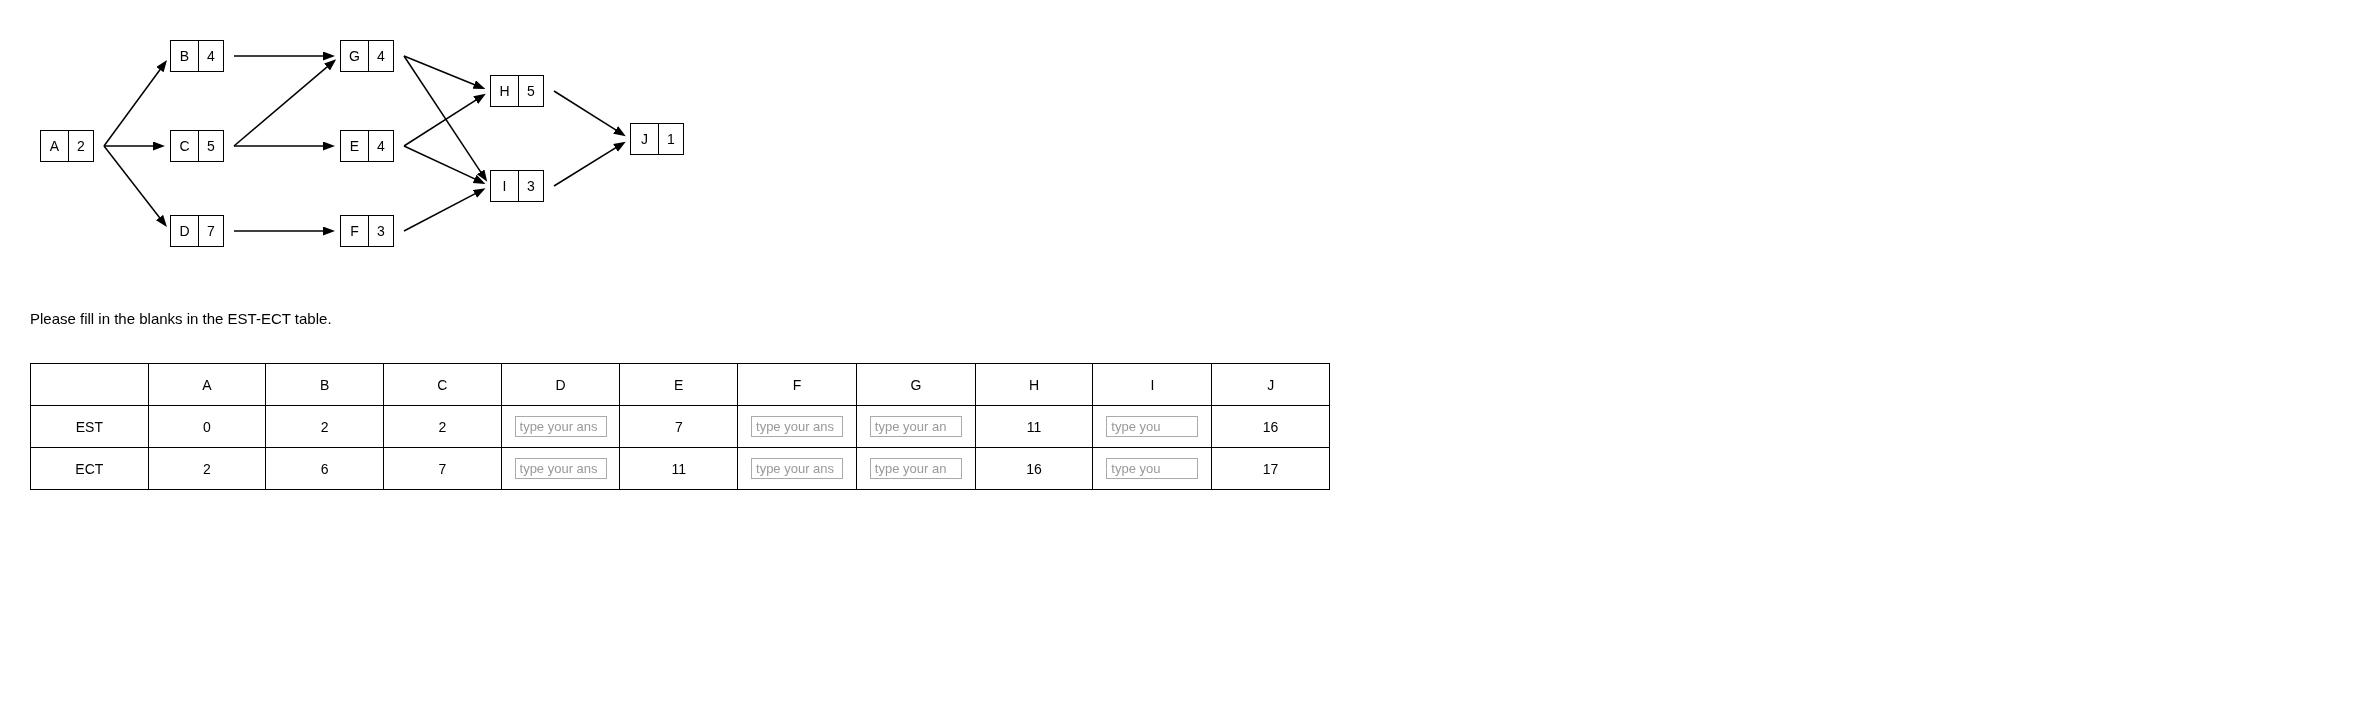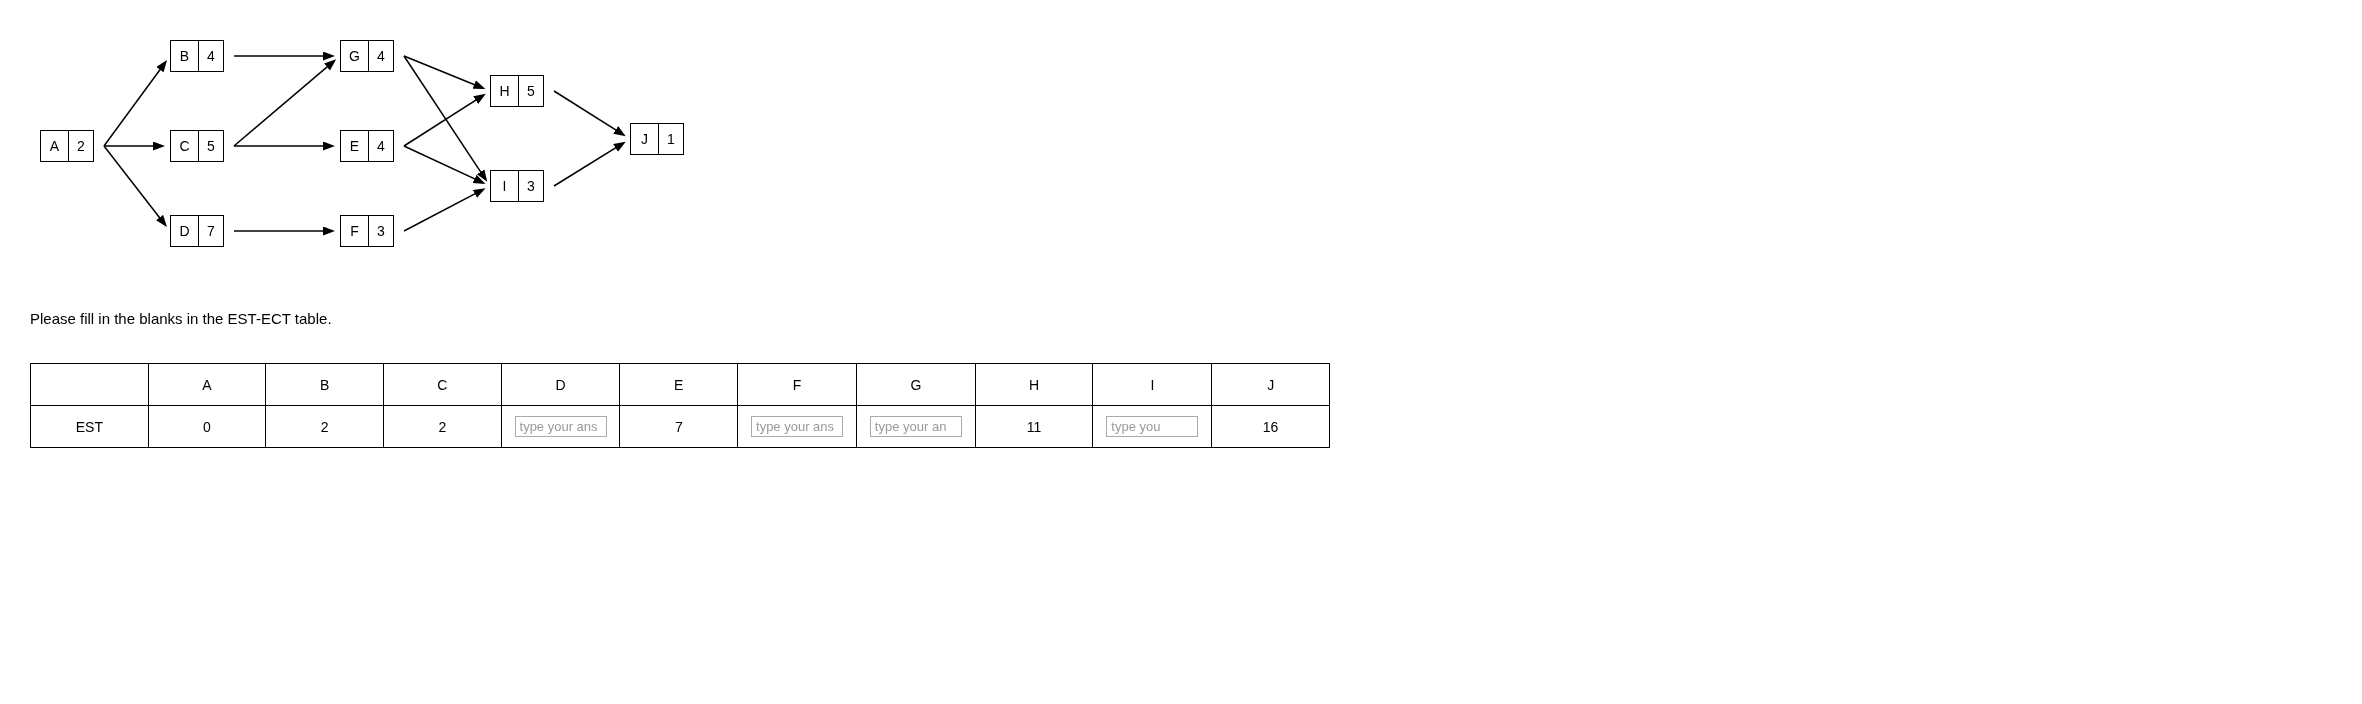--- a/index.html
+++ b/index.html
@@ -197,14 +197,27 @@
         <td>2</td>
         <td>2</td>
         <td><input type="text" placeholder="type your ans" style=""></td>
         <td>7</td>
         <td><input type="text" placeholder="type your ans" style=""></td>
         <td><input type="text" placeholder="type your an" style=""></td>
         <td>11</td>
         <td><input type="text" placeholder="type you" style=""></td>
         <td>16</td>
       </tr>
+      <tr>
+        <td class="row-label">ECT</td>
+        <td>2</td>
+        <td>6</td>
+        <td>7</td>
+        <td><input type="text" placeholder="type your ans" style=""></td>
+        <td>11</td>
+        <td><input type="text" placeholder="type your ans" style=""></td>
+        <td><input type="text" placeholder="type your an" style=""></td>
+        <td>16</td>
+        <td><input type="text" placeholder="type you" style=""></td>
+        <td>17</td>
+      </tr>
     </tbody>
 </table>
 
 </body></html>

